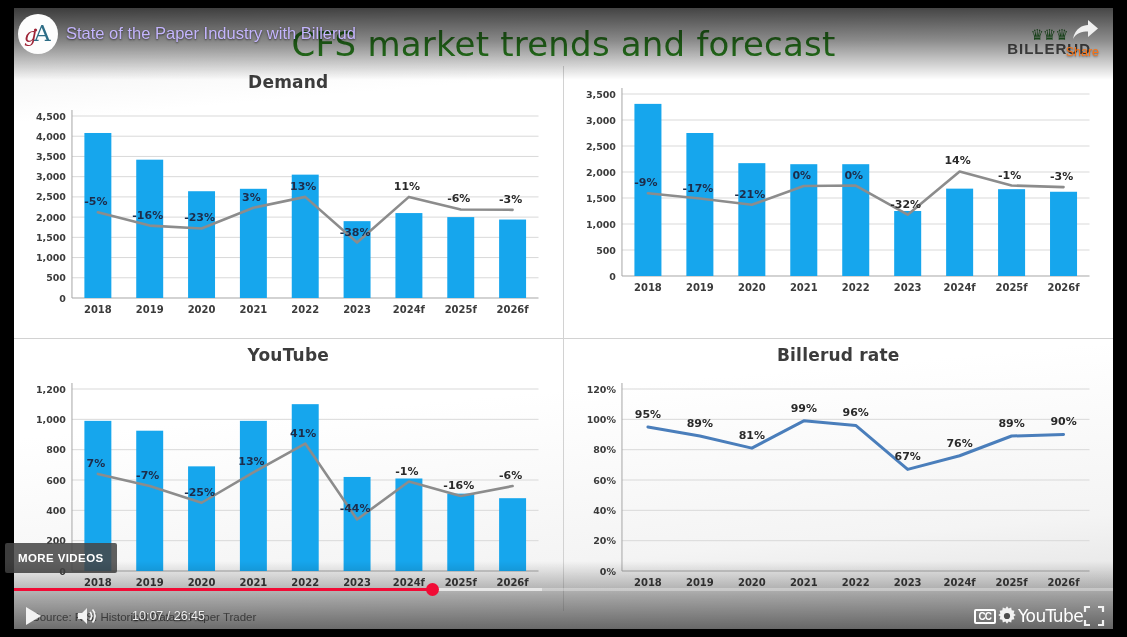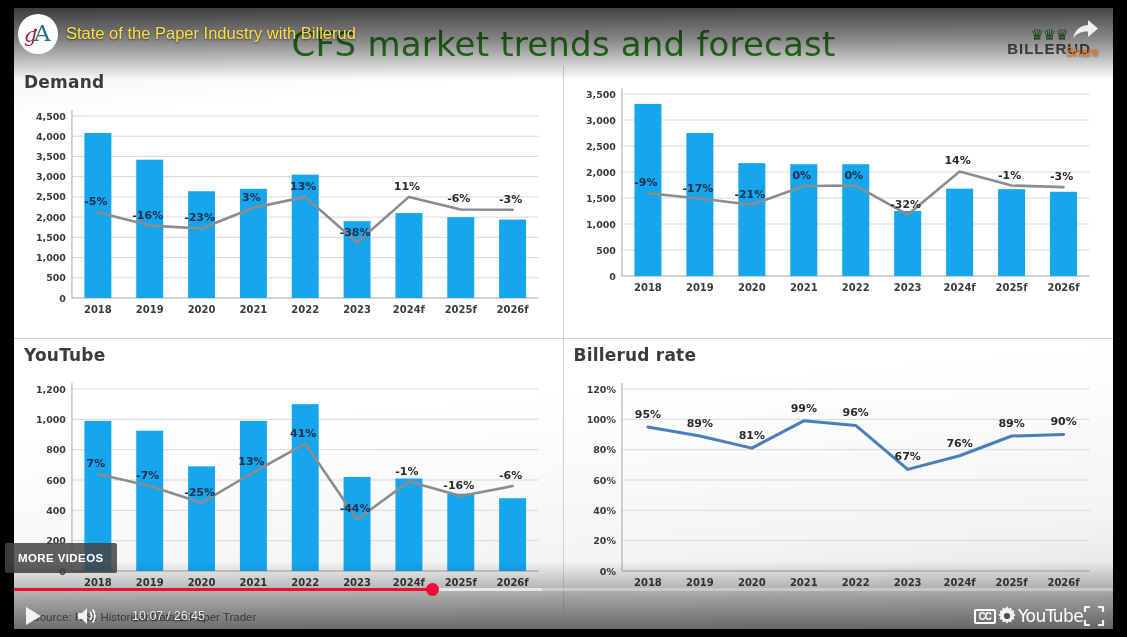--- a/index.html
+++ b/index.html
@@ -50,21 +50,21 @@
     left: 0; top: 58px;
     width: 1099px; height: 545px;
     display: grid;
     grid-template-columns: 1fr 1fr;
     grid-template-rows: 1fr 1fr;
   }
   .chart-cell { position: relative; padding: 6px 10px 2px 10px; }
   .chart-cell.border-r { border-right: 1px solid #d2d2d2; }
   .chart-cell.border-b { border-bottom: 1px solid #d2d2d2; }
   .chart-title {
-    text-align: left;
+    text-align: center;
     font-size: 17px;
     font-weight: bold;
     color: #3c3c3c;
     font-family: "DejaVu Sans", sans-serif;
     margin-bottom: 2px;
     letter-spacing: .2px;
   }
   .plot-wrap { position: relative; width: 100%; height: 228px; }
   .plot-wrap svg { display:block; width:100%; height:100%; }
 
@@ -77,21 +77,21 @@
   }
   .yt-avatar {
     position: absolute; left: 18px; top: 14px;
     width: 40px; height: 40px; border-radius: 50%;
     background: #fdfdfd;
     display:flex; align-items:center; justify-content:center;
     overflow:hidden;
   }
   .yt-video-title {
     position: absolute; left: 66px; top: 24px;
-    font-size: 16.5px; color: #fde047;
+    font-size: 16.5px; color: #c4b5fd;
     text-shadow: 0 1px 2px rgba(0,0,0,.6);
     white-space: nowrap;
   }
   .yt-share {
     position: absolute; right: 28px; top: 19px;
     text-align: right; color: #f97316;
     text-shadow: 0 1px 2px rgba(0,0,0,.5);
     cursor: pointer;
   }
   .yt-share .lbl { font-size: 12.5px; margin-top: -2px; }

